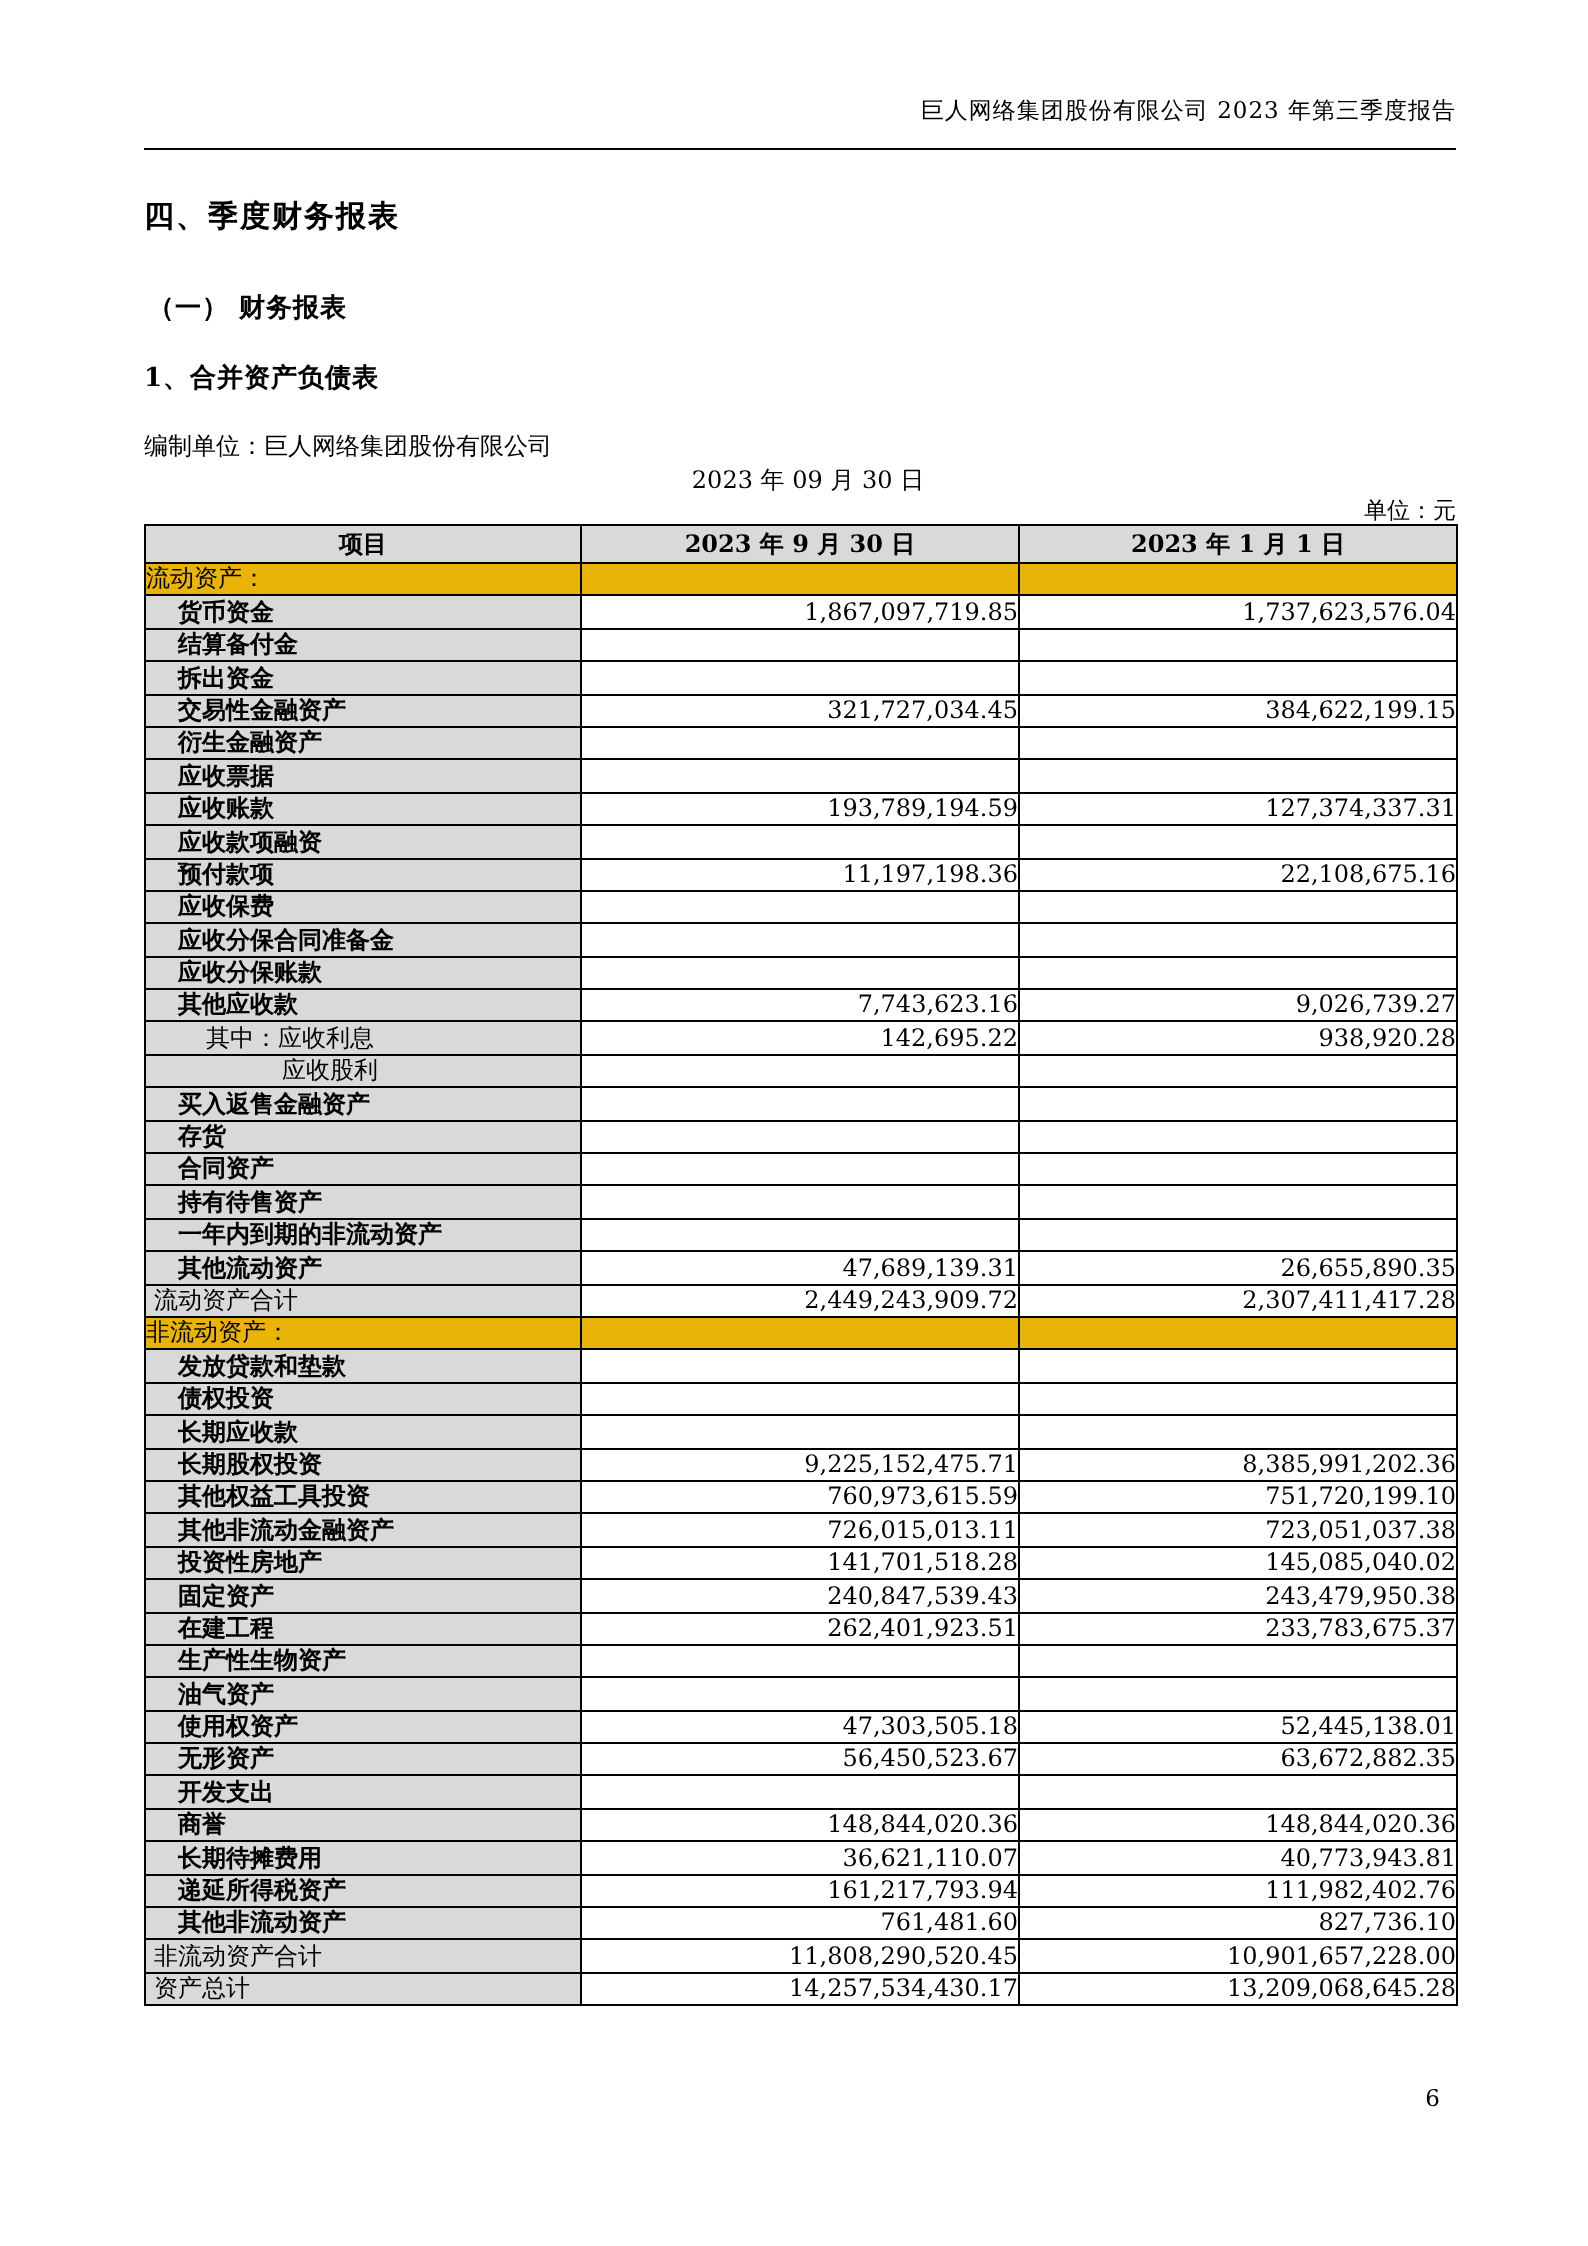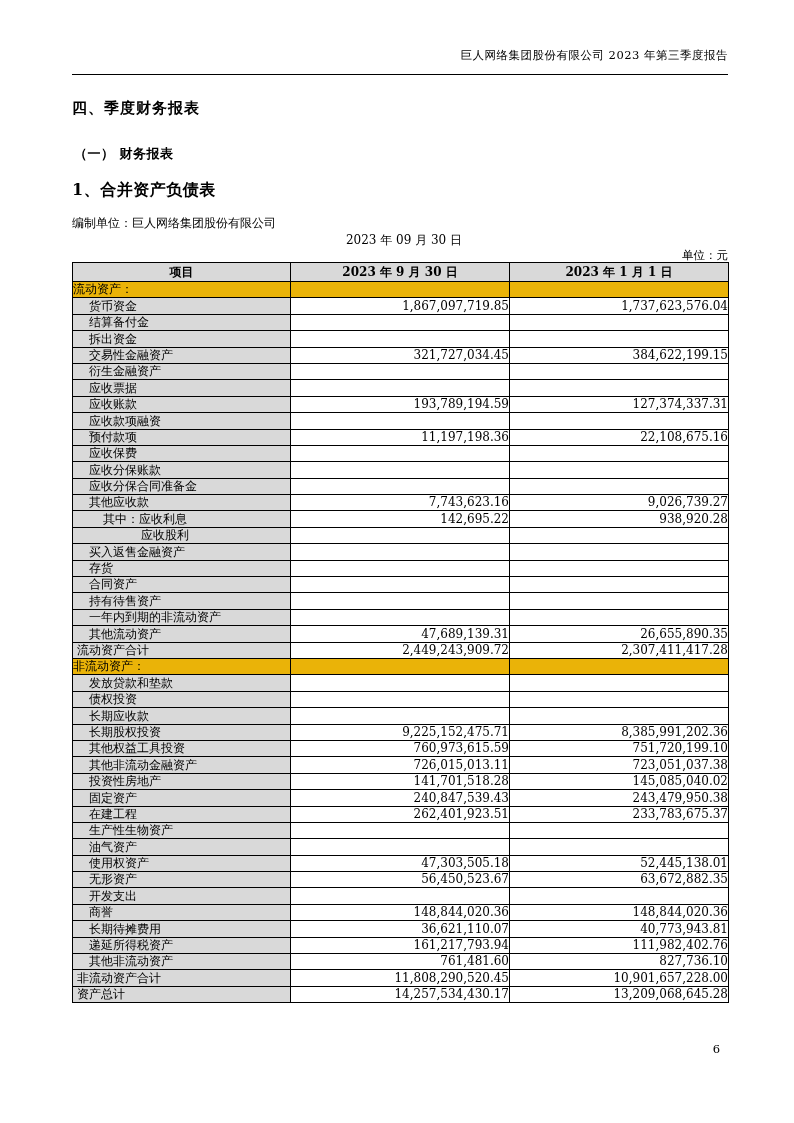--- a/index.html
+++ b/index.html
@@ -23,21 +23,21 @@
   .h1{
     position:absolute;top:99px;left:72px;
     font-size:15px;font-weight:bold;letter-spacing:1px;
   }
   .h2{
     position:absolute;top:145px;left:74px;
     font-size:13px;font-weight:bold;letter-spacing:0.5px;
   }
   .h3{
     position:absolute;top:180px;left:72px;
-    font-size:16px;font-weight:bold;letter-spacing:0.5px;
+    font-size:13px;font-weight:bold;letter-spacing:0.5px;
   }
   .prepared{
     position:absolute;top:215px;left:72px;
     font-size:12px;
   }
   .stmt-date{
     position:absolute;top:232px;left:76px;width:656px;
     text-align:center;font-size:12px;
   }
   .unit{
@@ -64,21 +64,21 @@
     height:18px;
     background:#d9d9d9;
     font-weight:bold;
     text-align:center;
     border-bottom:1.4px solid #000;
     margin-top:41px;
   }
   .col-label{background:#d9d9d9;text-align:left;padding-left:4px;}
   .col-val{background:#ffffff;text-align:right;padding-right:10px;}
   tr.row-section td{background:#eab308;}
-  tr.row-item td.col-label{padding-left:16px;}
+  tr.row-item td.col-label{padding-left:16px;font-weight:bold;}
   tr.row-sub td.col-label{padding-left:30px;}
   tr.row-sub2 td.col-label{padding-left:68px;}
   tr.row-total td.col-label{padding-left:4px;}
   tr.divider-below td{border-bottom:1.8px solid #000;}
   .page-number{
     position:absolute;top:1042px;right:74px;
     font-size:11.5px;
   }
 </style>
 </head>
@@ -160,26 +160,26 @@
           <td class="col-label">预付款项</td>
           <td class="col-val">11,197,198.36</td>
           <td class="col-val">22,108,675.16</td>
         </tr>
         <tr class="row-item">
           <td class="col-label">应收保费</td>
           <td class="col-val"></td>
           <td class="col-val"></td>
         </tr>
         <tr class="row-item">
+          <td class="col-label">应收分保合同准备金</td>
+          <td class="col-val"></td>
+          <td class="col-val"></td>
+        </tr>
+        <tr class="row-item">
           <td class="col-label">应收分保账款</td>
-          <td class="col-val"></td>
-          <td class="col-val"></td>
-        </tr>
-        <tr class="row-item">
-          <td class="col-label">应收分保合同准备金</td>
           <td class="col-val"></td>
           <td class="col-val"></td>
         </tr>
         <tr class="row-item divider-below">
           <td class="col-label">其他应收款</td>
           <td class="col-val">7,743,623.16</td>
           <td class="col-val">9,026,739.27</td>
         </tr>
         <tr class="row-sub">
           <td class="col-label">其中：应收利息</td>

